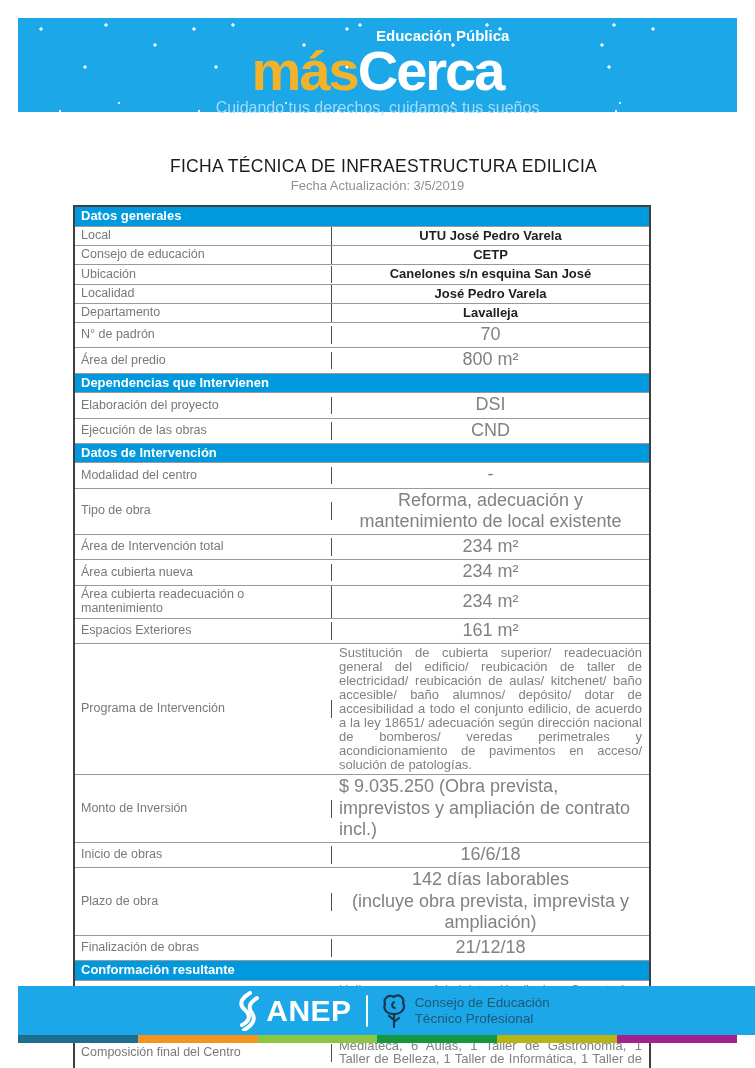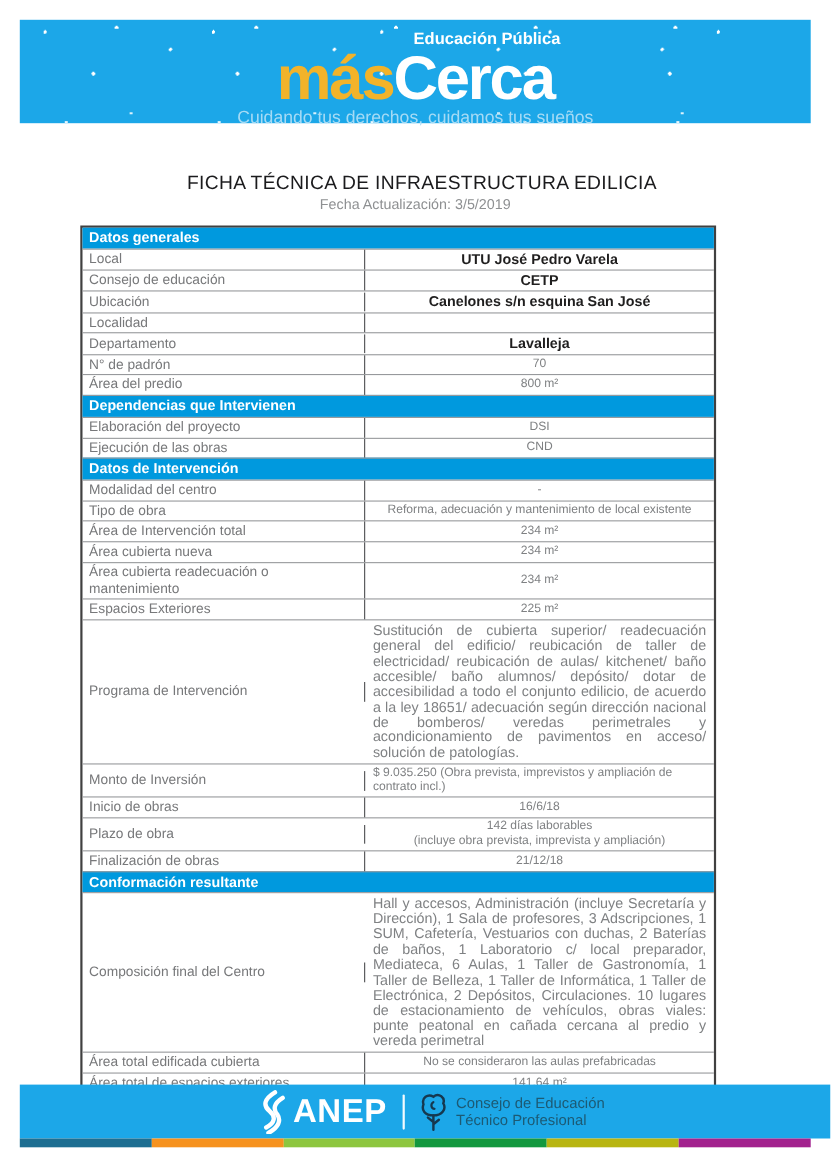--- a/index.html
+++ b/index.html
@@ -36,21 +36,21 @@
   
   .ficha { position:absolute; left:73px; top:205px; width:578px; box-sizing:border-box;
     border:2px solid #404040; background:#fff; }
   .sec { background:#0099de; color:#fff; font-weight:700; font-size:13px; padding:1px 6px 2px; line-height:1.2; }
   .row { display:flex; align-items:center; }
   .ficha > * { border-top:1.5px solid #97999c; }
   .ficha > :first-child { border-top:none; }
   .lbl { flex:0 0 257px; width:257px; box-sizing:border-box; padding:1px 4px 2px 6px;
     color:#77787a; font-size:12.5px; line-height:1.18; border-right:1.5px solid #4c4d4f; }
   .val { flex:1; box-sizing:border-box; padding:1px 7px 2px;
-    color:#7f8183; font-size:11px; line-height:1.18; }
+    color:#7f8183; font-size:18px; line-height:1.18; }
   .val.center { text-align:center; }
   .val.left { text-align:left; }
   .val.justify { text-align:justify; font-size:13px; line-height:1.07; padding-top:2px; padding-bottom:3px; }
   .val.bold { font-weight:700; color:#1f1e1e; font-size:13px; }
   .gapped .line + .line { margin-top:7px;font-family:Liberation Serif, serif; }
 
   
   .footer { position:absolute; left:18px; top:986px; width:748px; height:49px;
     background:#1ca7e8; display:flex; align-items:center; justify-content:center; }
   .anep-icon { display:inline-flex; margin-right:6px; }
@@ -86,20 +86,21 @@
       <div class="row">
         <div class="lbl">Consejo de educación</div>
         <div class="val center bold">CETP</div>
       </div>
       <div class="row">
         <div class="lbl">Ubicación</div>
         <div class="val center bold">Canelones s/n esquina San José</div>
       </div>
       <div class="row">
         <div class="lbl">Localidad</div>
+        <div class="val center bold">José Pedro Varela</div>
       </div>
       <div class="row">
         <div class="lbl">Departamento</div>
         <div class="val center bold">Lavalleja</div>
       </div>
       <div class="row">
         <div class="lbl">N° de padrón</div>
         <div class="val center">70</div>
       </div>
       <div class="row">
@@ -131,21 +132,21 @@
       <div class="row">
         <div class="lbl">Área cubierta nueva</div>
         <div class="val center">234 m²</div>
       </div>
       <div class="row">
         <div class="lbl">Área cubierta readecuación  o mantenimiento</div>
         <div class="val center">234 m²</div>
       </div>
       <div class="row">
         <div class="lbl">Espacios Exteriores</div>
-        <div class="val center">225 m²</div>
+        <div class="val center">161 m²</div>
       </div>
       <div class="row">
         <div class="lbl">Programa de Intervención</div>
         <div class="val justify">Sustitución de cubierta superior/ readecuación general del edificio/ reubicación de taller de electricidad/ reubicación de aulas/ kitchenet/ baño accesible/ baño alumnos/ depósito/ dotar de accesibilidad a todo el conjunto edilicio, de acuerdo a la ley 18651/ adecuación según dirección nacional de bomberos/ veredas perimetrales y acondicionamiento de pavimentos en acceso/ solución de patologías.</div>
       </div>
       <div class="row">
         <div class="lbl">Monto de Inversión</div>
         <div class="val left">$ 9.035.250 (Obra prevista, imprevistos y ampliación de contrato incl.)</div>
       </div>
       <div class="row">

